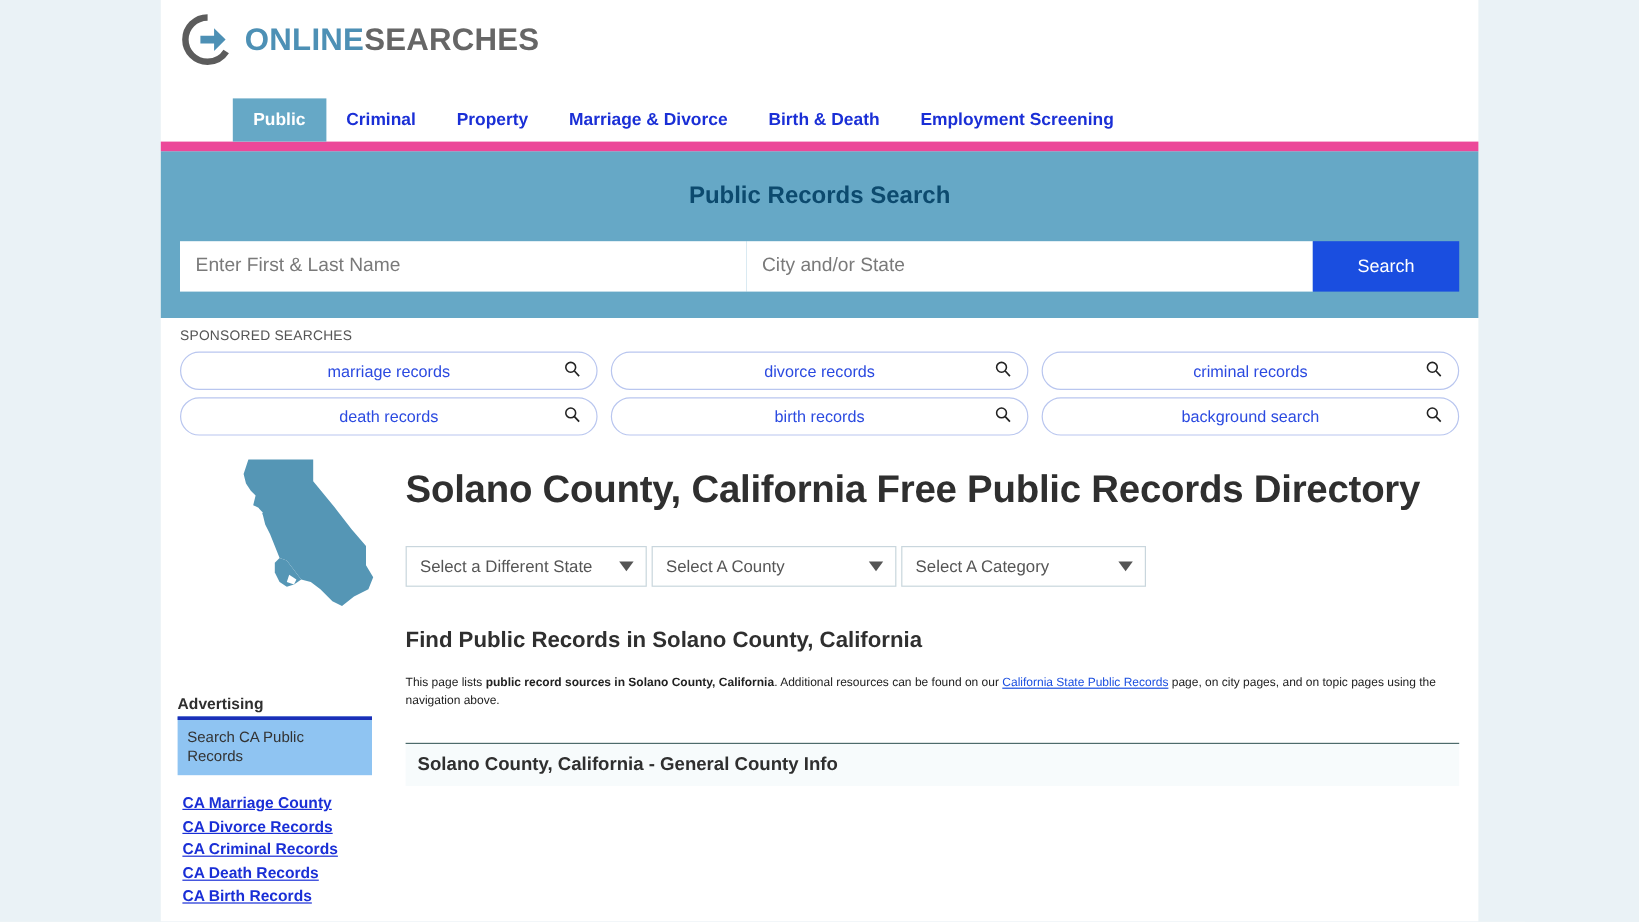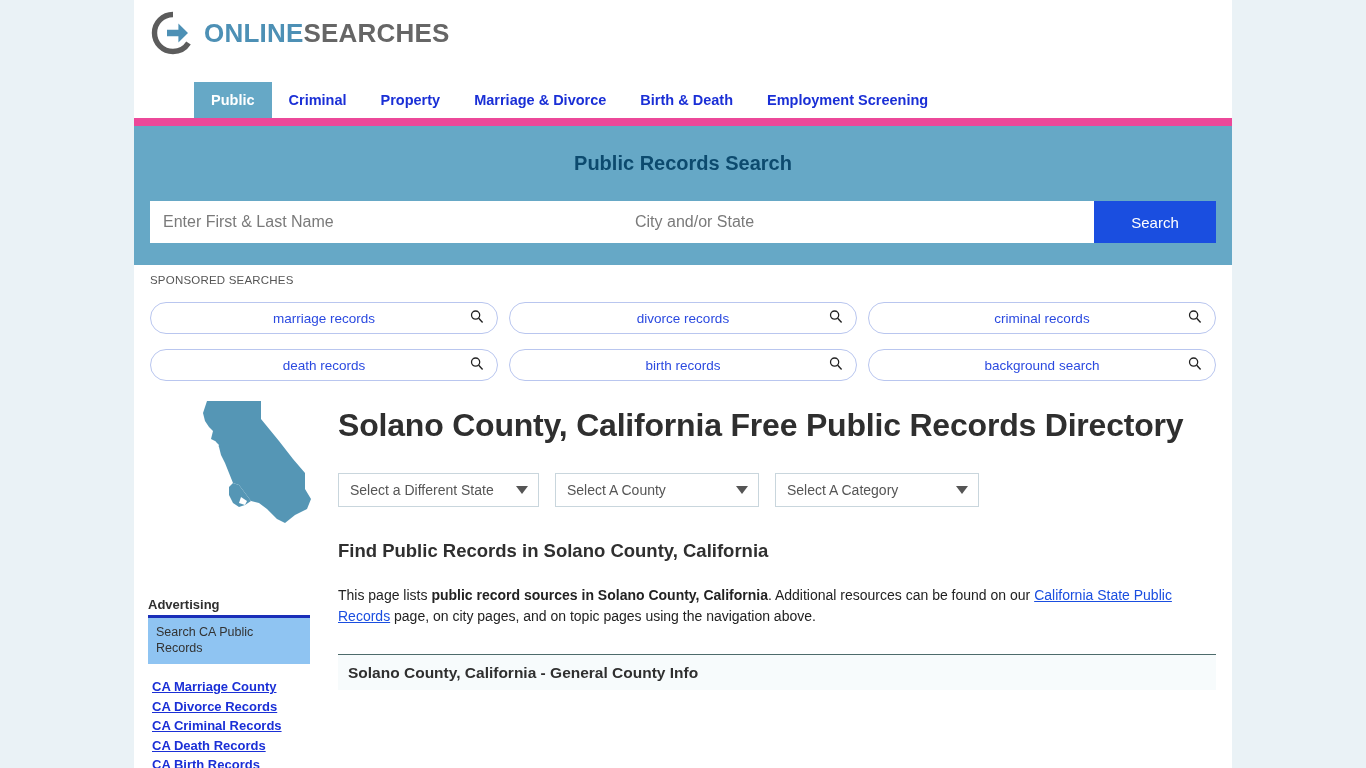--- a/index.html
+++ b/index.html
@@ -104,21 +104,20 @@
     height: 32px;
     border: 1px solid #b9c6ef;
     border-radius: 16px;
     background: #ffffff;
     display: flex;
     align-items: center;
     justify-content: center;
     font-size: 13.5px;
     color: #2b4ae0;
     cursor: pointer;
-    margin-top: 9px;
   }
   .pill .mag {
     position: absolute;
     right: 13px; top: 50%;
     transform: translateY(-50%);
   }
 
   
   .body-area { position: relative; padding-bottom: 20px; }
 
@@ -128,21 +127,21 @@
 
   .page-title {
     font-size: 32px;
     font-weight: bold;
     color: #2f2f2f;
     line-height: 1.18;
     padding-top: 18px;
     letter-spacing: -0.2px;
   }
 
-  .selects { display: flex; gap: 16px; margin-top: 28px; }
+  .selects { display: flex; gap: 4px; margin-top: 28px; }
   .sel {
     position: relative;
     height: 34px;
     border: 1px solid #c9d6dd;
     background: #ffffff;
     display: flex;
     align-items: center;
     padding: 0 30px 0 11px;
     font-size: 14px;
     color: #555;
@@ -160,22 +159,22 @@
     border-top: 8px solid #555;
   }
 
   .section-head {
     margin-top: 33px;
     font-size: 18.5px;
     font-weight: bold;
     color: #2f2f2f;
   }
   .intro {
-    margin-top: 23px;
-    font-size: 14px;
+    margin-top: 18px;
+    font-size: 10px;
     line-height: 1.55;
     color: #222;
   }
   .intro b { font-weight: bold; }
   .intro a { color: #1a4ee0; text-decoration: underline; }
 
   .table-block { margin-top: 26px; border-top: 1px solid #4d6b6b; }
   .table-head-row {
     background: #f7fbfc;
     padding: 9px 10px 8px 10px;

